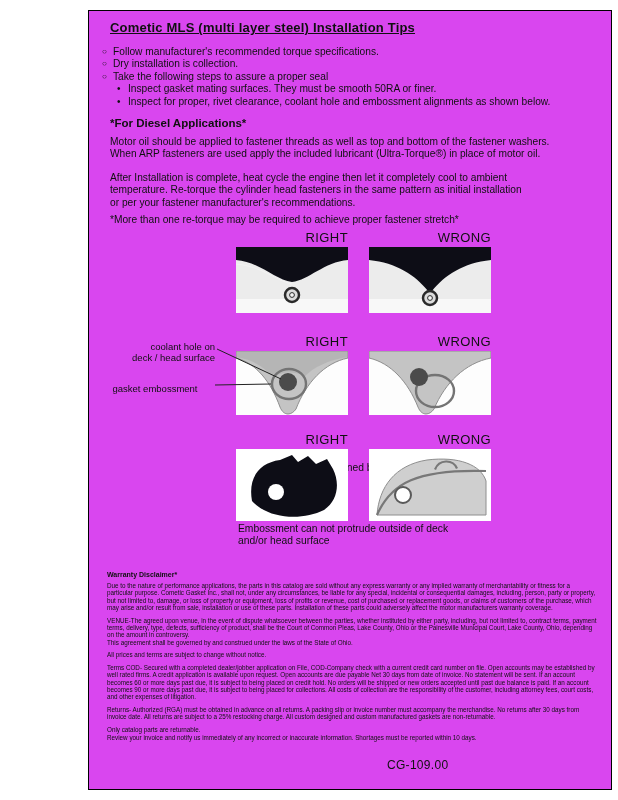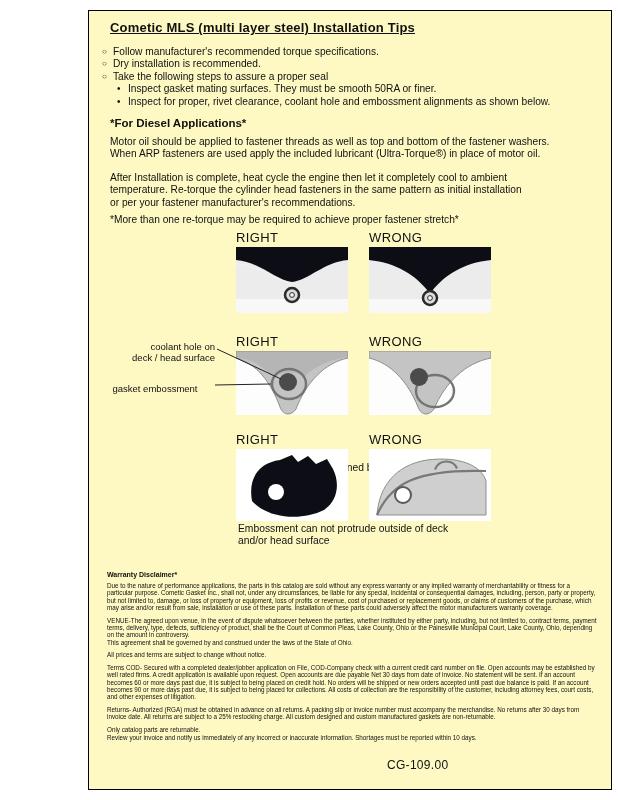--- a/index.html
+++ b/index.html
@@ -4,38 +4,38 @@
 <style>
   * { margin:0; padding:0; box-sizing:border-box; }
   html,body { background:#ffffff; }
   body {
     width:618px; height:800px; position:relative;
     font-family:"Liberation Sans","DejaVu Sans",sans-serif;
     color:#101010; overflow:hidden;
   }
   .frame {
     position:absolute; left:88px; top:10px; width:524px; height:780px;
-    border:1.5px solid #000; background:#fef9c3;
+    border:1.5px solid #000; background:#d946ef;
   }
   .title {
     position:absolute; left:21px; top:9px;
     font-size:13px; font-weight:bold; text-decoration:underline; letter-spacing:.2px;
   }
   .tips { position:absolute; left:13px; top:35px; font-size:10.2px; line-height:12.4px; }
   .tip { display:flex; }
   .tip .mk { width:11px; text-align:left; font-size:8px; line-height:12.4px; }
   .subtips { margin-left:15px; }
   .subtips .mk { font-size:10px; }
   .diesel-heading { position:absolute; left:21px; top:106px; font-size:11.5px; font-weight:bold; }
   .para { position:absolute; left:21px; width:480px; font-size:10.2px; line-height:12.4px; white-space:pre-line; }
   #para1 { top:125px; }
   #para2 { top:161px; }
   .note { position:absolute; left:21px; top:203px; font-size:10.2px; }
   .figrow { position:absolute; left:147px; display:flex; gap:21px; }
-  .figcol { display:flex; flex-direction:column; align-items:flex-start; }
+  .figcol { display:flex; flex-direction:column; align-items:flex-end; }
   .figlabel { font-size:13px; line-height:15px; margin-bottom:2px; letter-spacing:.4px; }
   .caption { position:absolute; left:149px; font-size:10.3px; line-height:12px; white-space:pre-line; }
   #row1 { top:219px; }
   #cap1 { top:306px; }
   #row2 { top:323px; }
   #cap2 { top:407px;margin-top:44px; }
   #row3 { top:421px; }
   #cap3 { top:512px; }
   .ann { position:absolute; left:6px; width:120px; text-align:right; font-size:9.5px; line-height:11px; white-space:pre-line; }
   #ann1 { top:330px; }
@@ -54,21 +54,21 @@
 
   <div class="title">Cometic MLS (multi layer steel) Installation Tips</div>
 
   <div class="tips">
     <div class="tip">
       <span class="mk">○</span>
       <span>Follow manufacturer's recommended torque specifications.</span>
     </div>
     <div class="tip">
       <span class="mk">○</span>
-      <span>Dry installation is recommended.</span>
+      <span>Dry installation is collection.</span>
     </div>
     <div class="tip">
       <span class="mk">○</span>
       <span>Take the following steps to assure a proper seal</span>
     </div>
     <div class="subtips">
       <div class="tip">
         <span class="mk">•</span>
         <span>Inspect gasket mating surfaces.  They must be smooth 50RA or finer.</span>
       </div>

